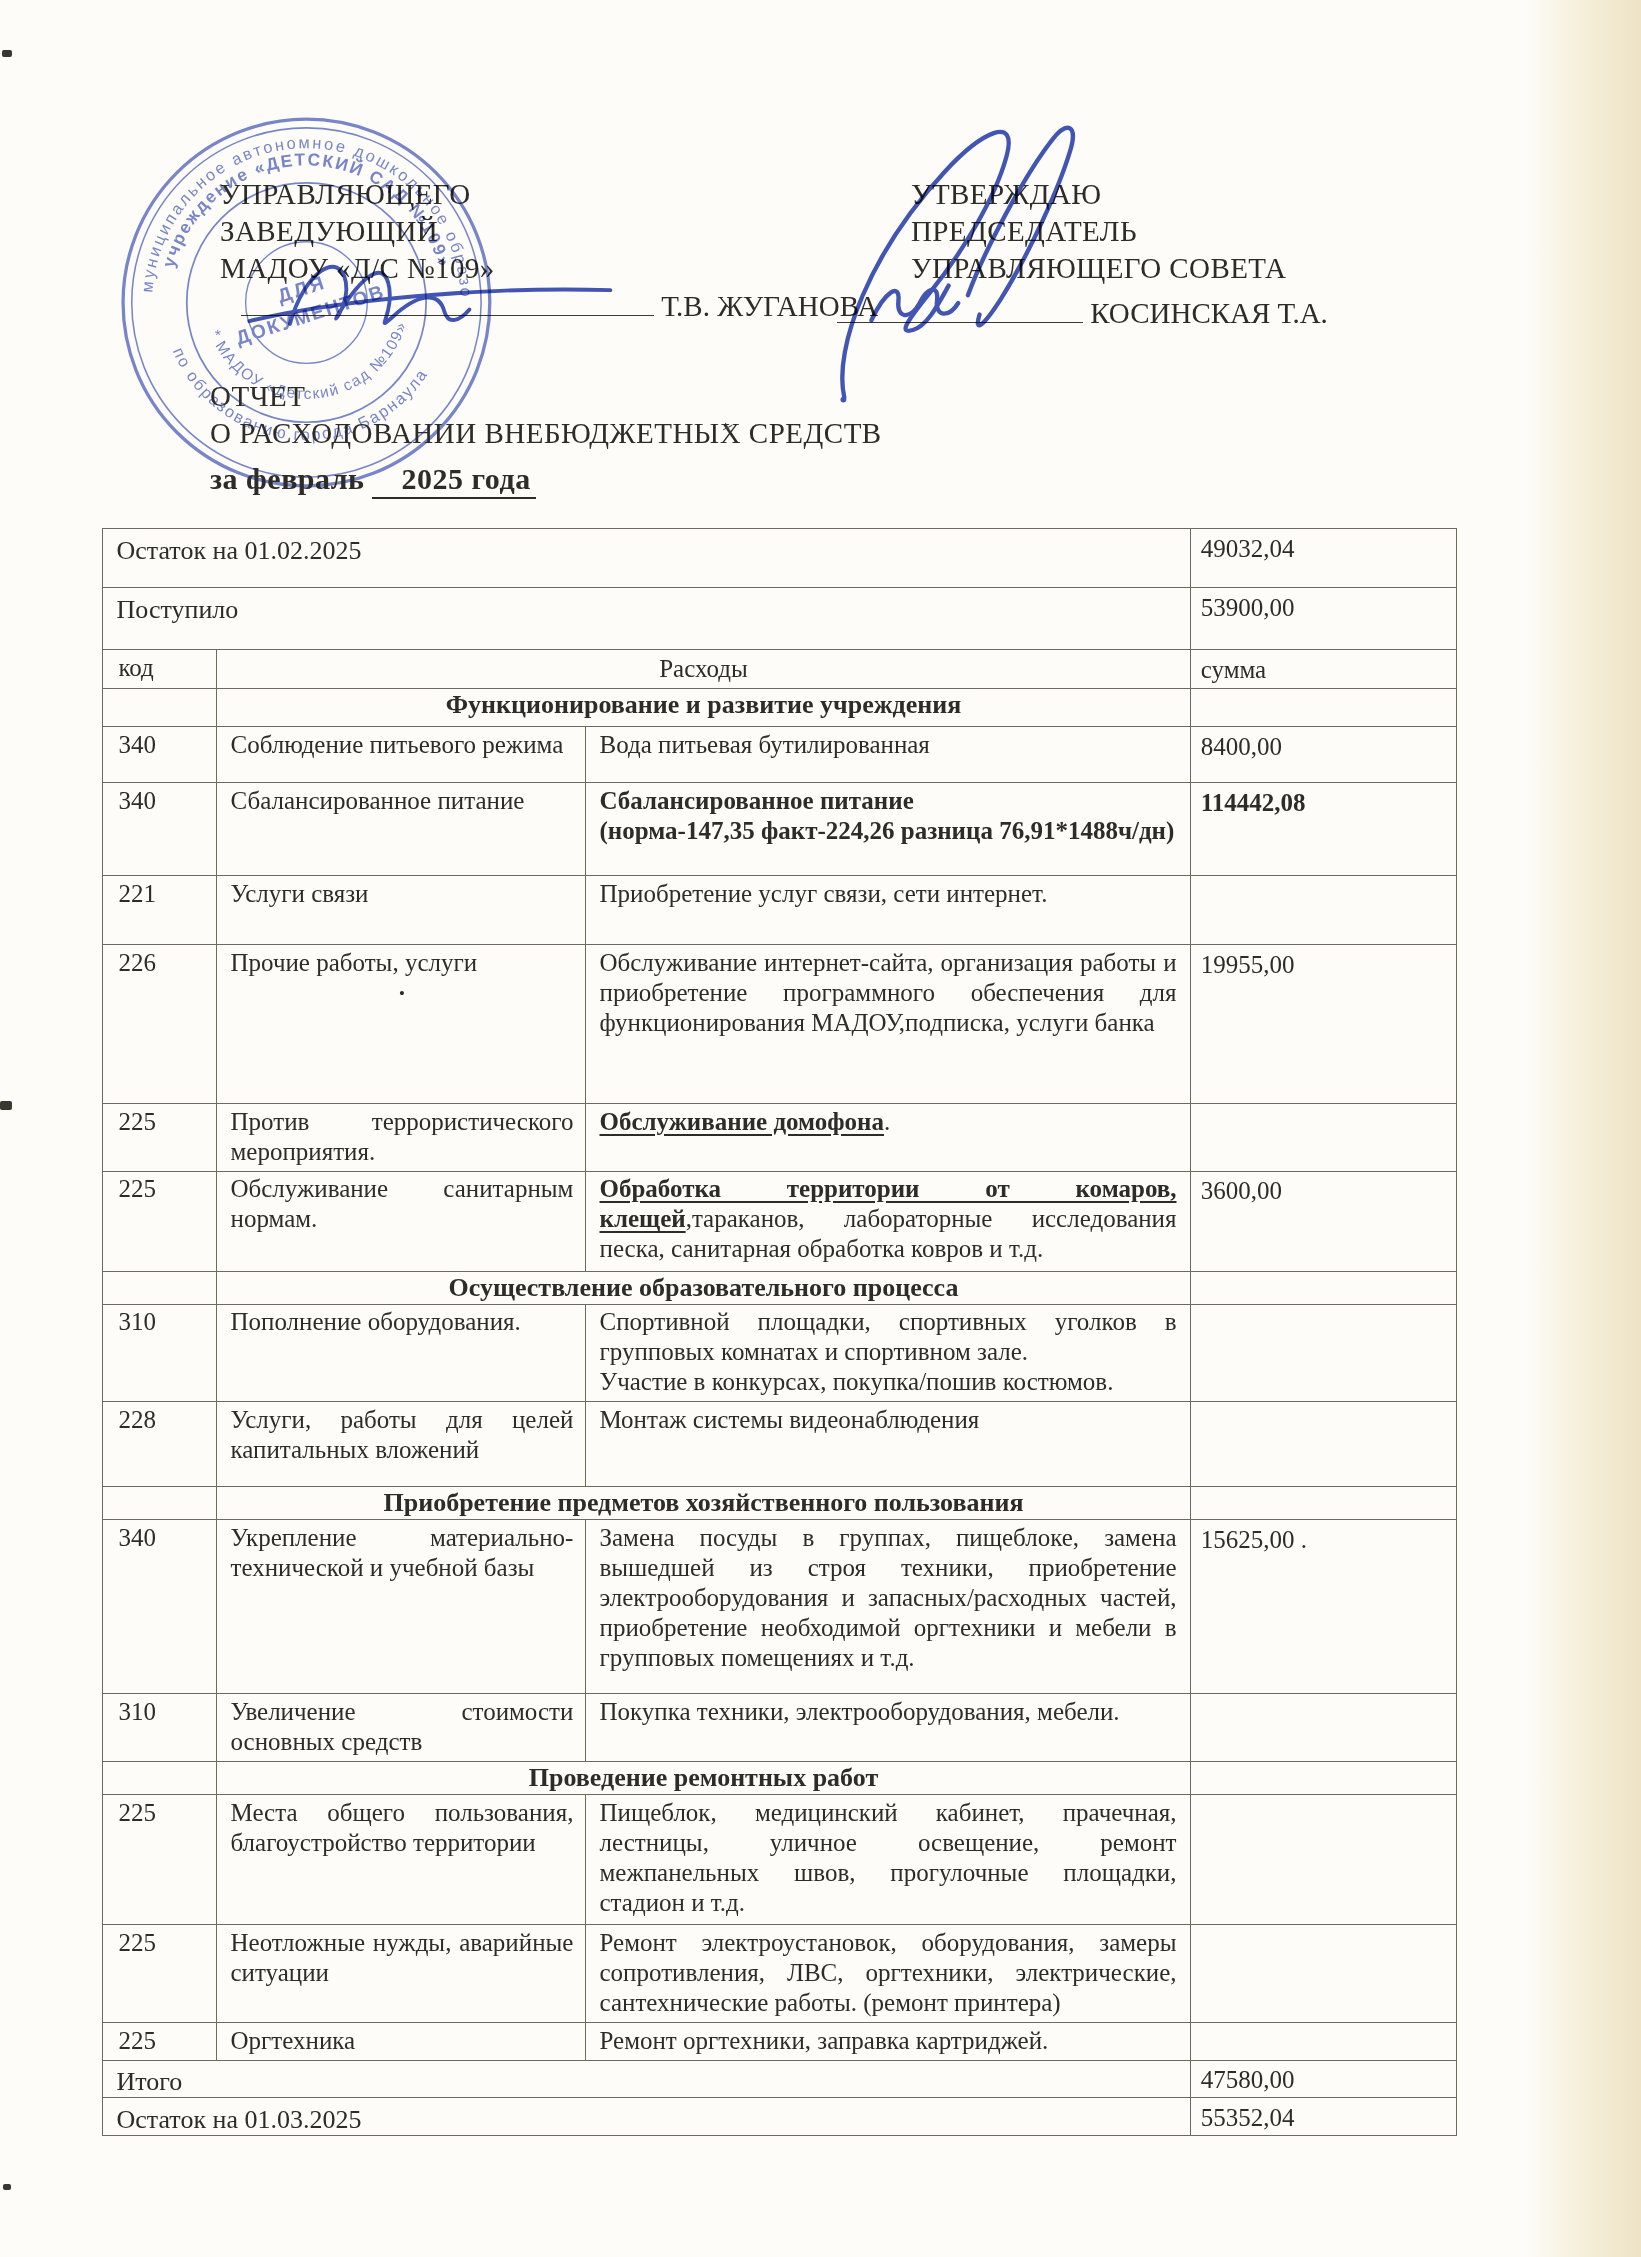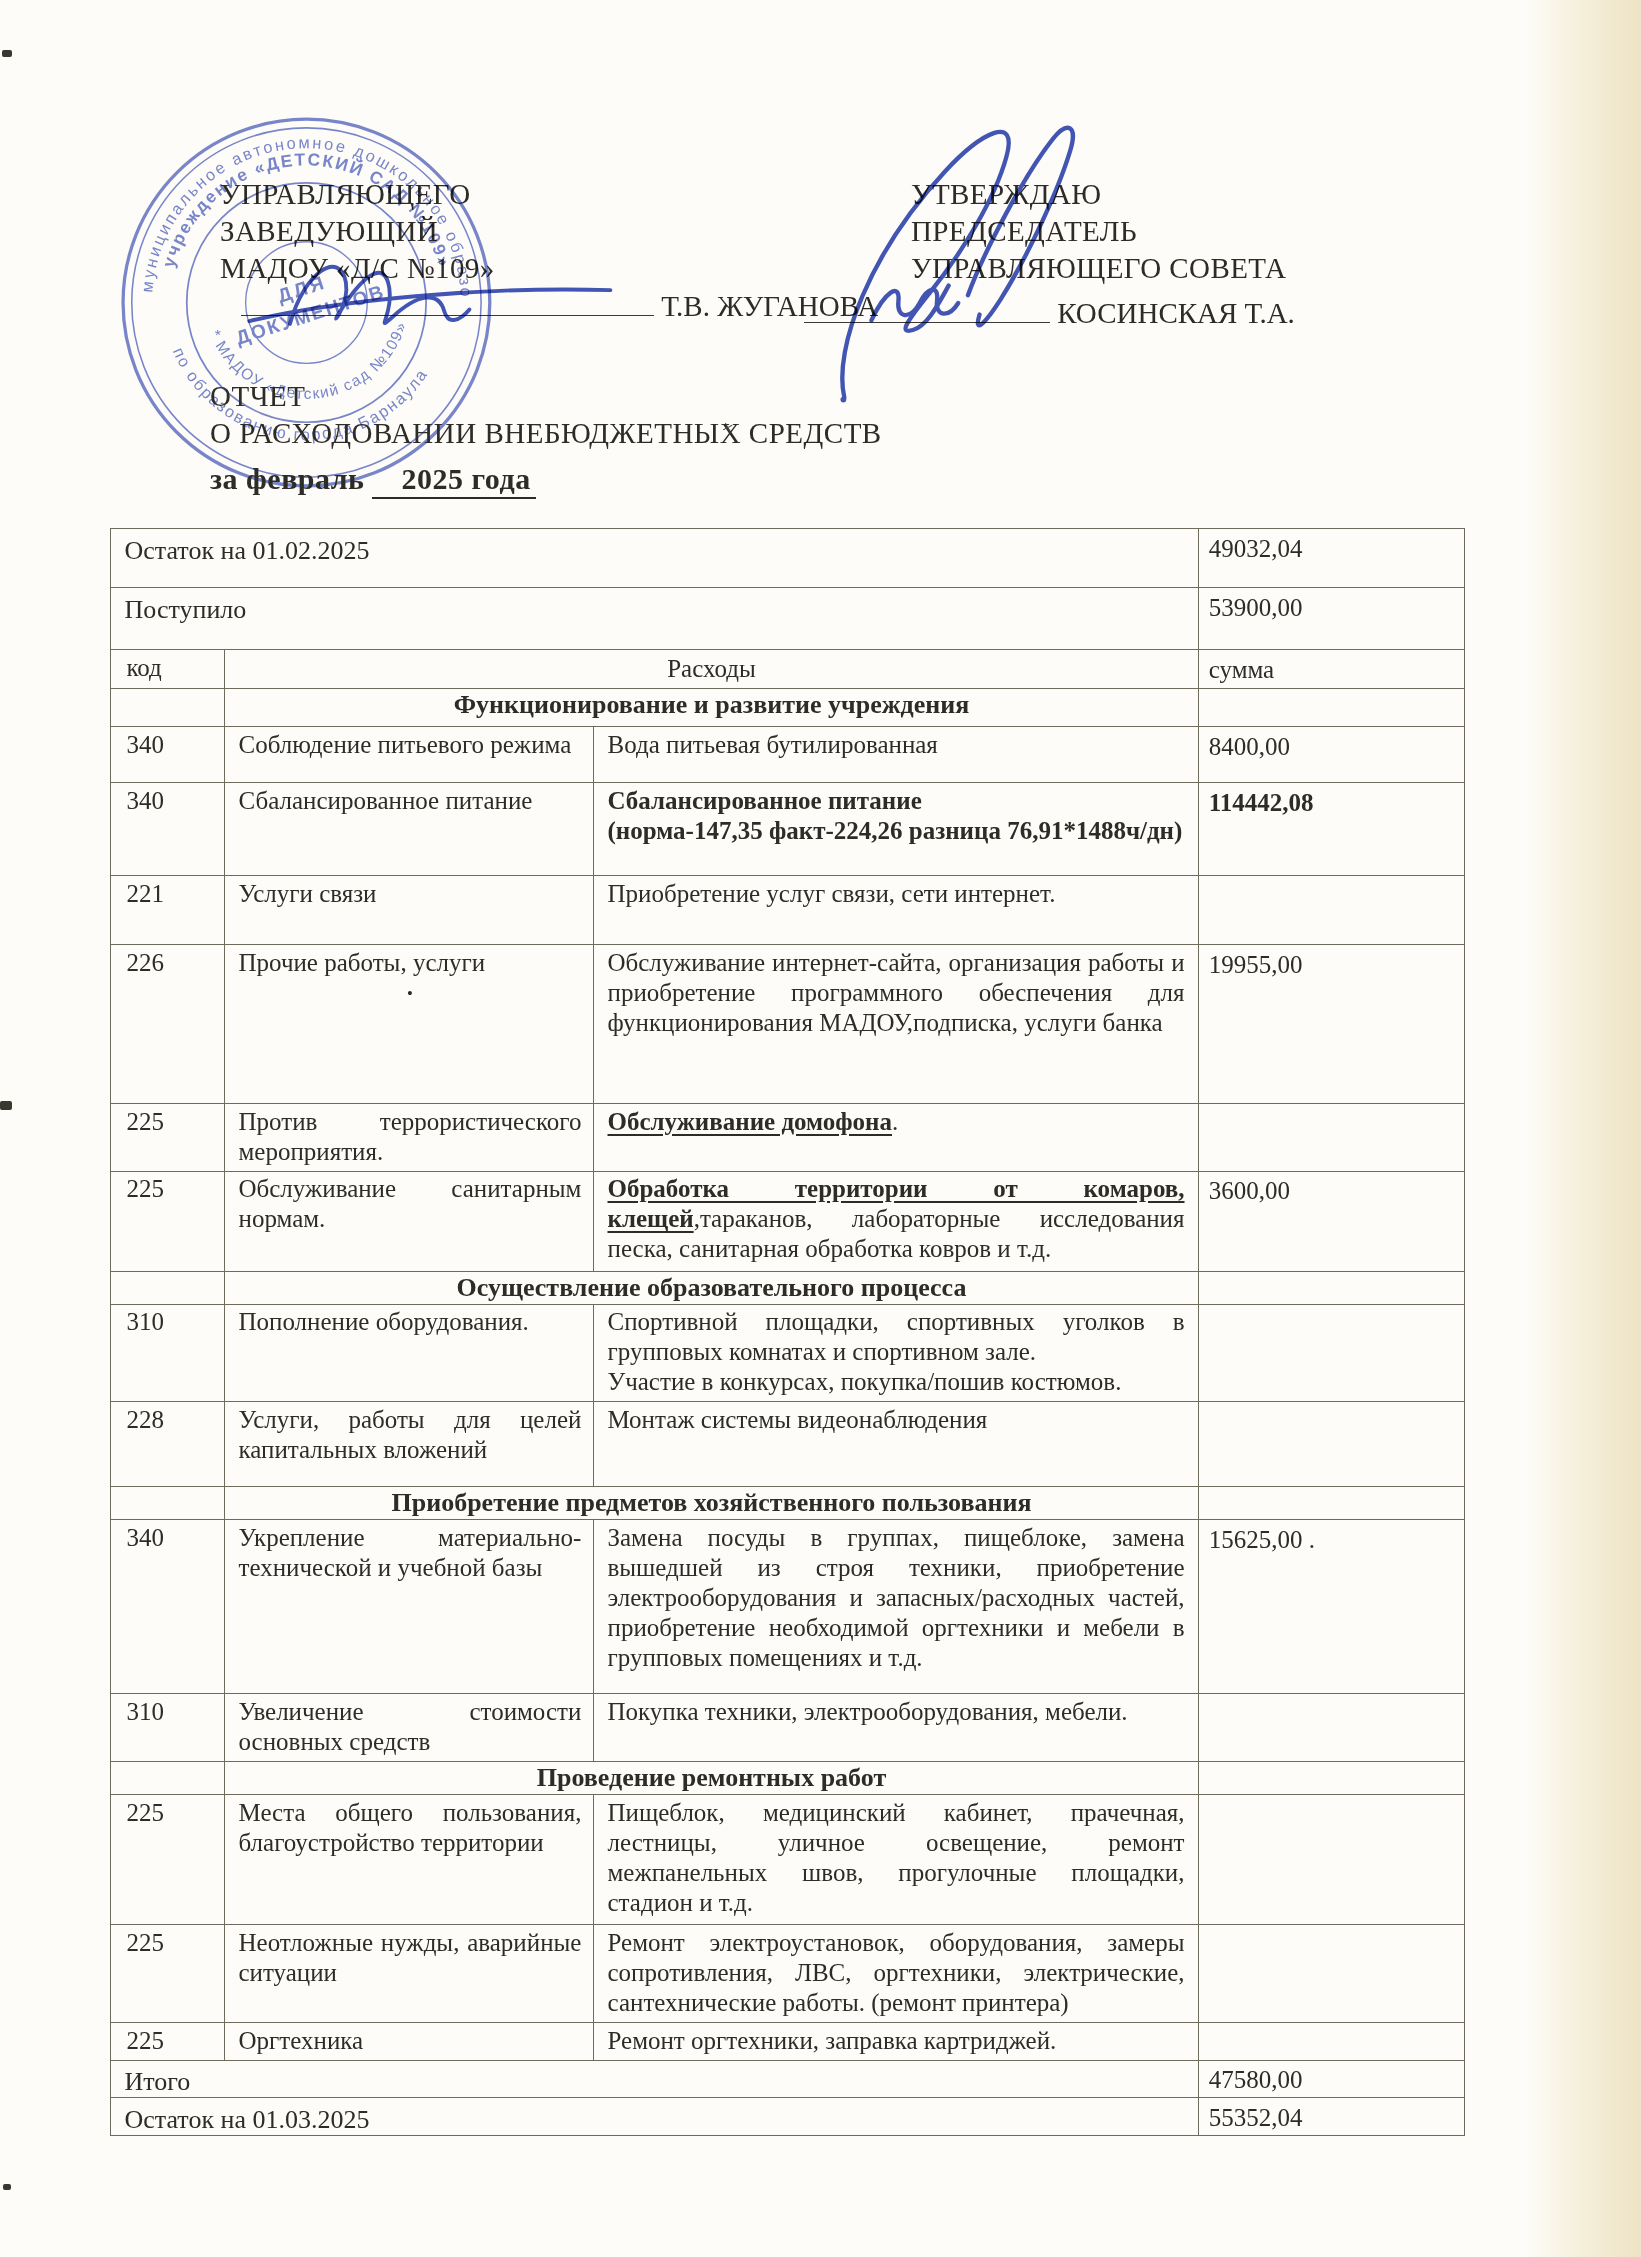--- a/index.html
+++ b/index.html
@@ -18,21 +18,21 @@
   .sigrow{position:absolute; font-size:29px; white-space:nowrap;}
   .sigline{display:inline-block; border-bottom:1.9px solid #3c3a34; height:25px; vertical-align:baseline;}
   
   .titleblock{position:absolute; left:210px; top:380px; font-size:29px; letter-spacing:0.5px;}
   .titleblock .t1{height:37px;}
   .titleblock .t2{height:39px;}
   .titleblock .t3{font-weight:bold; font-size:30px; margin-top:5.8px;}
   .u2025{border-bottom:2.9px solid #2e2c27; padding:0 5.8px 1.9px 29px;}
   .artifact{position:absolute; color:#4a473f; font-size:19.3px;}
   
-  table.rep{position:absolute; left:110px; top:528px; border-collapse:collapse; table-layout:fixed; width:1355px;
+  table.rep{position:absolute; left:102px; top:528px; border-collapse:collapse; table-layout:fixed; width:1355px;
     font-size:25px; line-height:30px;}
   table.rep td{border:1.9px solid #6f6a5e; vertical-align:top; overflow:hidden;}
   td.code{padding:2.9px 3.9px 0 15.4px;}
   td.name{padding:2.9px 11.6px 3.9px 13.5px; text-align:justify;}
   td.desc{padding:2.9px 13.5px 3.9px 13.5px; text-align:justify;}
   td.sum{padding:4.8px 7.7px 0 9.7px;}
   td.lbl{padding:6.8px 7.7px 0 13.5px; font-size:26px;}
   td.section{text-align:center; font-weight:bold; padding:1px 3.9px; font-size:26px;margin-left:16px;}
   td.rasx{text-align:center; padding:3.9px;}
   td.mid{vertical-align:middle;}
@@ -56,21 +56,21 @@
   <div class="sigrow" style="left:241px; top:290px;">
     <span class="sigline" style="width:413px;"></span>
     <span>Т.В. ЖУГАНОВА</span>
   </div>
 
   <div class="approve" style="left:911px; top:176px;">
     <div>УТВЕРЖДАЮ</div>
     <div>ПРЕДСЕДАТЕЛЬ</div>
     <div>УПРАВЛЯЮЩЕГО  СОВЕТА</div>
   </div>
-  <div class="sigrow" style="left:804px; top:297px;">
+  <div class="sigrow" style="left:837px; top:297px;">
     <span class="sigline" style="width:246px;"></span>
     <span>КОСИНСКАЯ Т.А.</span>
   </div>
 
   <div class="stampwrap">
     <svg width="425" height="415" viewBox="0 0 440 430">
       <g fill="none" stroke="#5b6cc4">
         <circle cx="222" cy="213" r="190" stroke-width="3.4"></circle>
         <circle cx="222" cy="213" r="181" stroke-width="1.6"></circle>
         <circle cx="222" cy="213" r="124" stroke-width="1.8"></circle>

